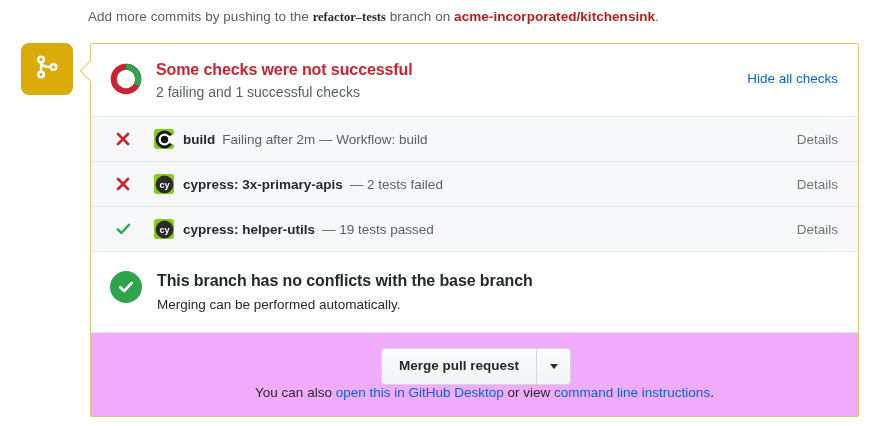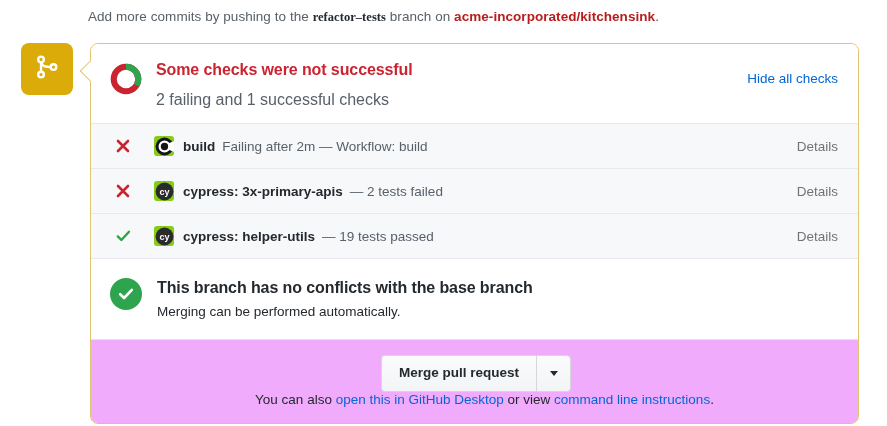--- a/index.html
+++ b/index.html
@@ -52,21 +52,21 @@
     justify-content: center;
   }
 
   
   .merge-box {
     position: absolute;
     left: 90px;
     top: 43px;
     width: 769px;
     border: 1px solid #e0c56e;
-    border-radius: 8px;
+    border-radius: 2px;
     background: #ffffff;
     box-sizing: border-box;
     overflow: hidden;
   }
   
   .notch-outer {
     position: absolute;
     left: 79px;
     top: 60px;
     width: 12px;
@@ -107,24 +107,24 @@
     flex: 1;
   }
   .checks-title {
     font-size: 16px;
     font-weight: bold;
     color: #cb2431;
     line-height: 20px;
     letter-spacing: -0.1px;
   }
   .checks-subtitle {
-    font-size: 16px;
+    font-size: 14px;
     color: #586069;
     line-height: 19px;
-    margin-top: 10px;
+    margin-top: 3px;
   }
   .hide-all-checks {
     font-size: 13.5px;
     color: #0366d6;
     cursor: pointer;
     margin-top: 11px;
     margin-right: 4px;
     white-space: nowrap;
   }
 

